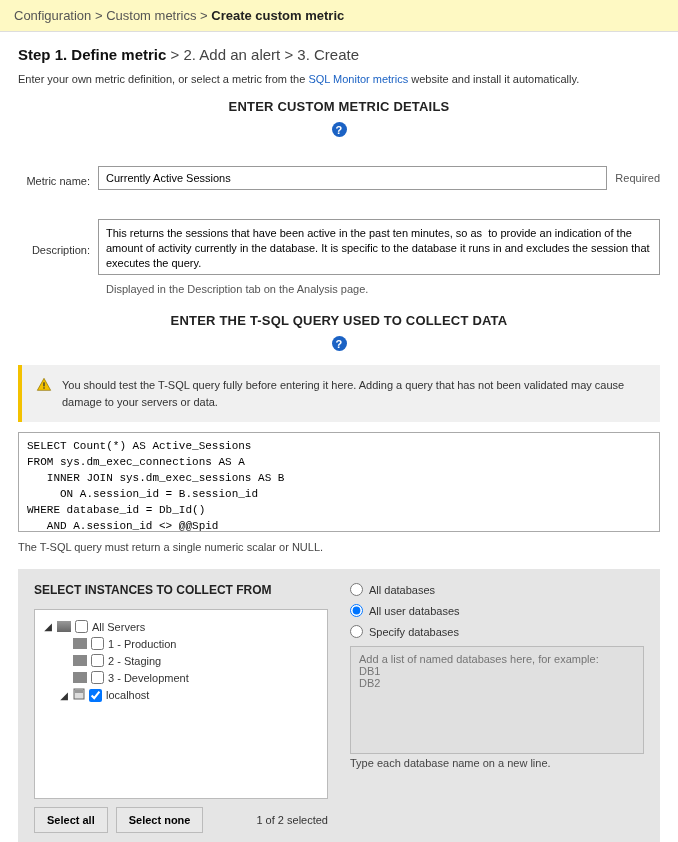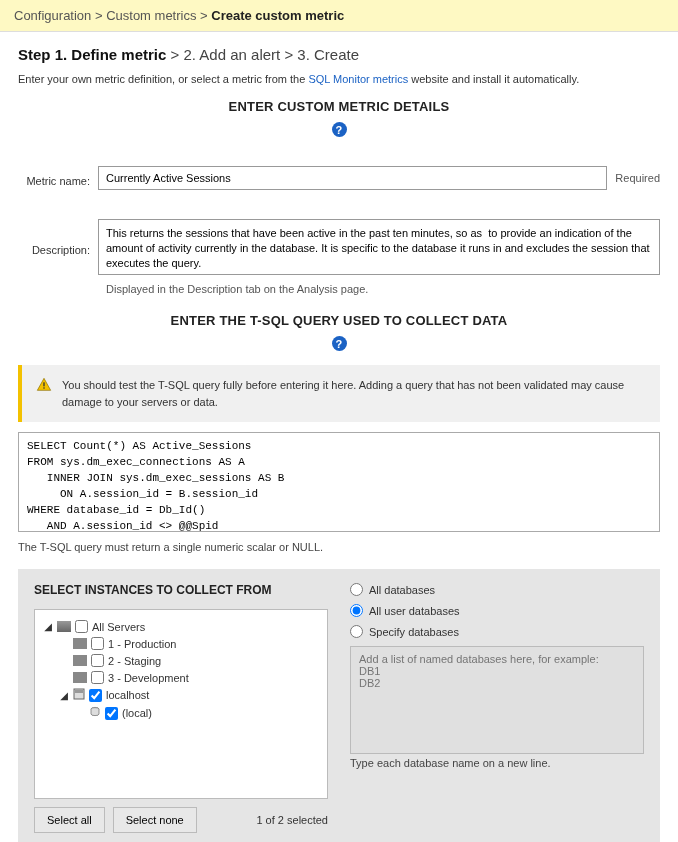--- a/index.html
+++ b/index.html
@@ -118,20 +118,21 @@
   .folder { background: #888; display:inline-block; }
   .folder.group { background: linear-gradient(#999,#666); }
   .server-ico { width:12px; height:12px; }
   .btn-row { display: flex; gap: 8px; align-items: center; }
   .btn {
     background: #e8e8e8;
     border: 1px solid #bbb;
     padding: 6px 12px;
     font-size: 11px;
     cursor: pointer;
+    font-weight: bold;
   }
   .sel-count { margin-left: auto; font-size: 11px; color: #333; }
   .radio-row { display: flex; align-items: center; gap: 6px; font-size: 11px; margin-bottom: 8px; }
   .db-box {
     width: 100%;
     height: 108px;
     background: #e0e0e0;
     border: 1px solid #bbb;
     font-size: 11px;
     color: #888;
@@ -238,29 +239,20 @@
           <span>3 - Development</span>
         </div>
         <div class="tree-row tree-indent-1">
           <span class="tree-tog">◢</span>
           <span><svg class="server-ico" viewBox="0 0 12 12">
                 <rect x="1" y="1" width="10" height="10" fill="#ddd" stroke="#666"></rect>
                 <rect x="2" y="2" width="8" height="3" fill="#999"></rect>
               </svg></span>
           <input type="checkbox" checked="" style="">
           <span>localhost</span>
-        </div>
-        <div class="tree-row tree-indent-2">
-          <span class="tree-tog"></span>
-          <span><svg class="server-ico" viewBox="0 0 12 12">
-                <ellipse cx="6" cy="3" rx="4" ry="1.6" fill="#ccc" stroke="#666" stroke-width="0.7"></ellipse>
-                <path d="M2 3 v5 a4 1.6 0 0 0 8 0 v-5" fill="#ddd" stroke="#666" stroke-width="0.7"></path>
-              </svg></span>
-          <input type="checkbox" checked="" style="">
-          <span>(local)</span>
         </div>
       </div>
       <div class="btn-row">
         <button class="btn">Select all</button>
         <button class="btn">Select none</button>
         <span class="sel-count">1 of 2 selected</span>
       </div>
     </div>
 
     <div class="col">

